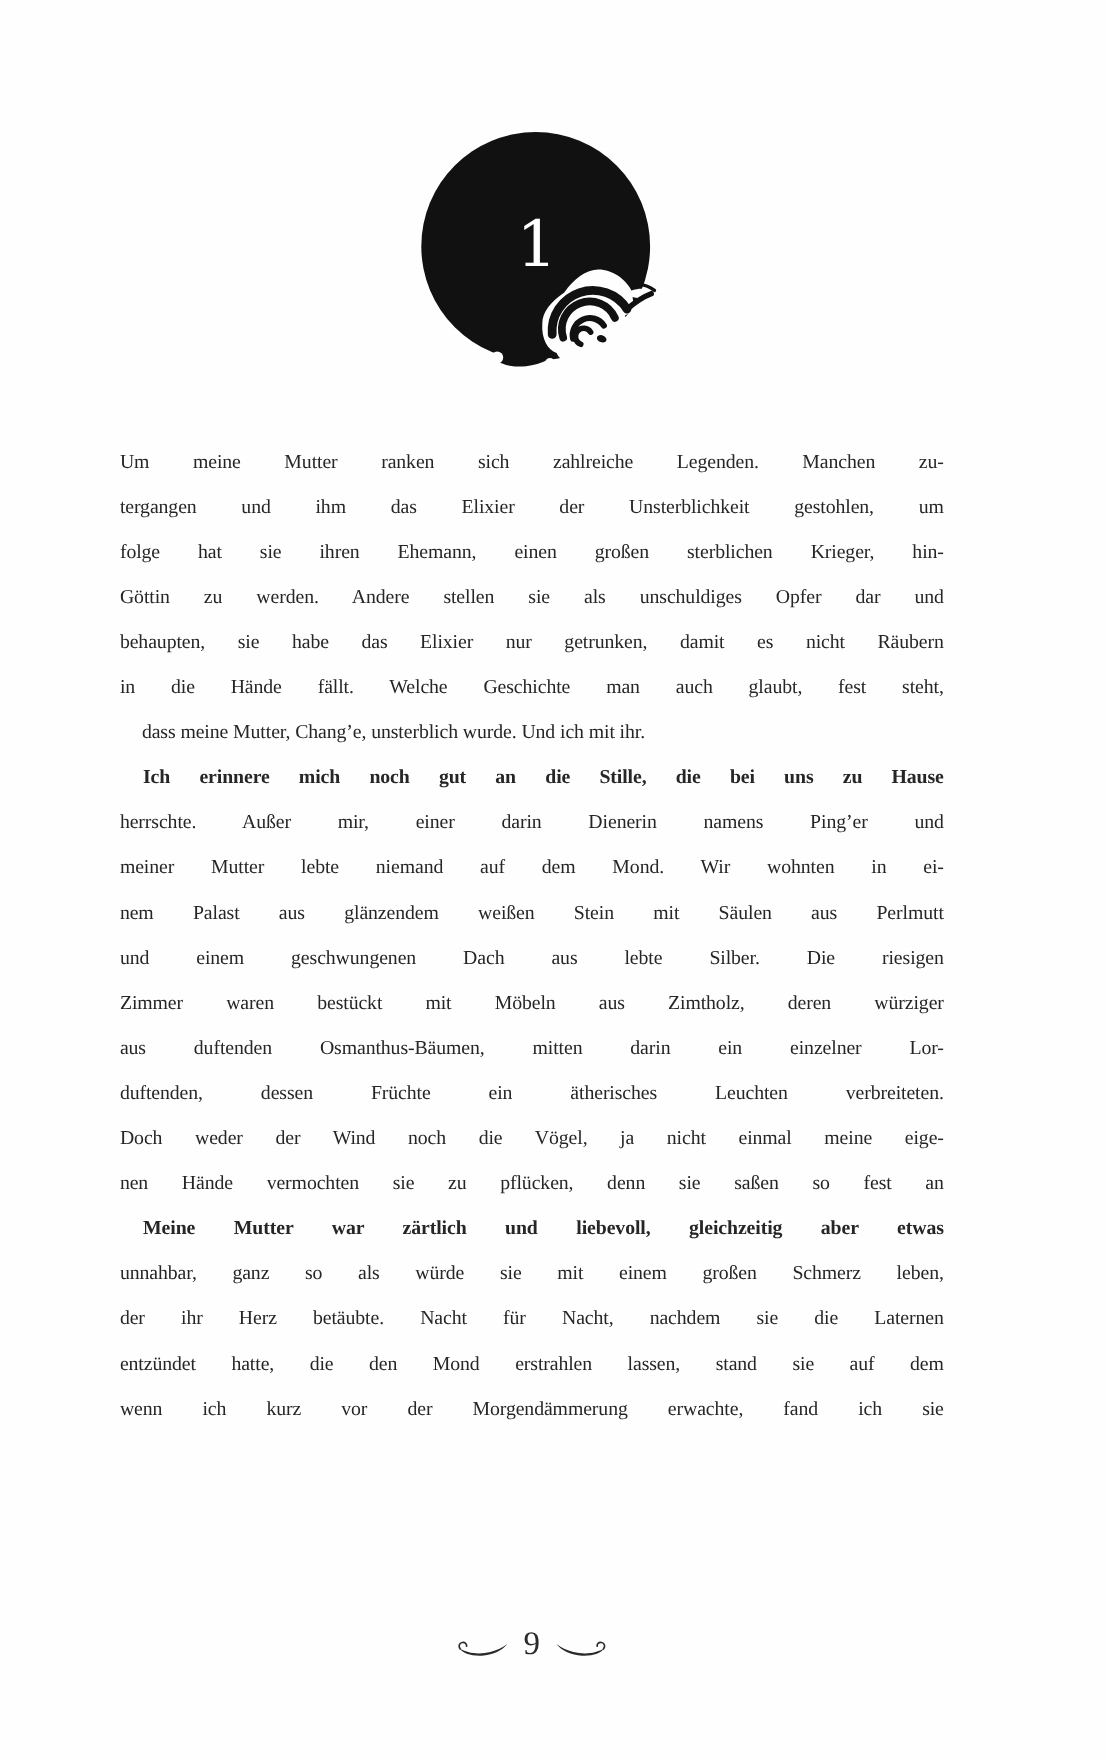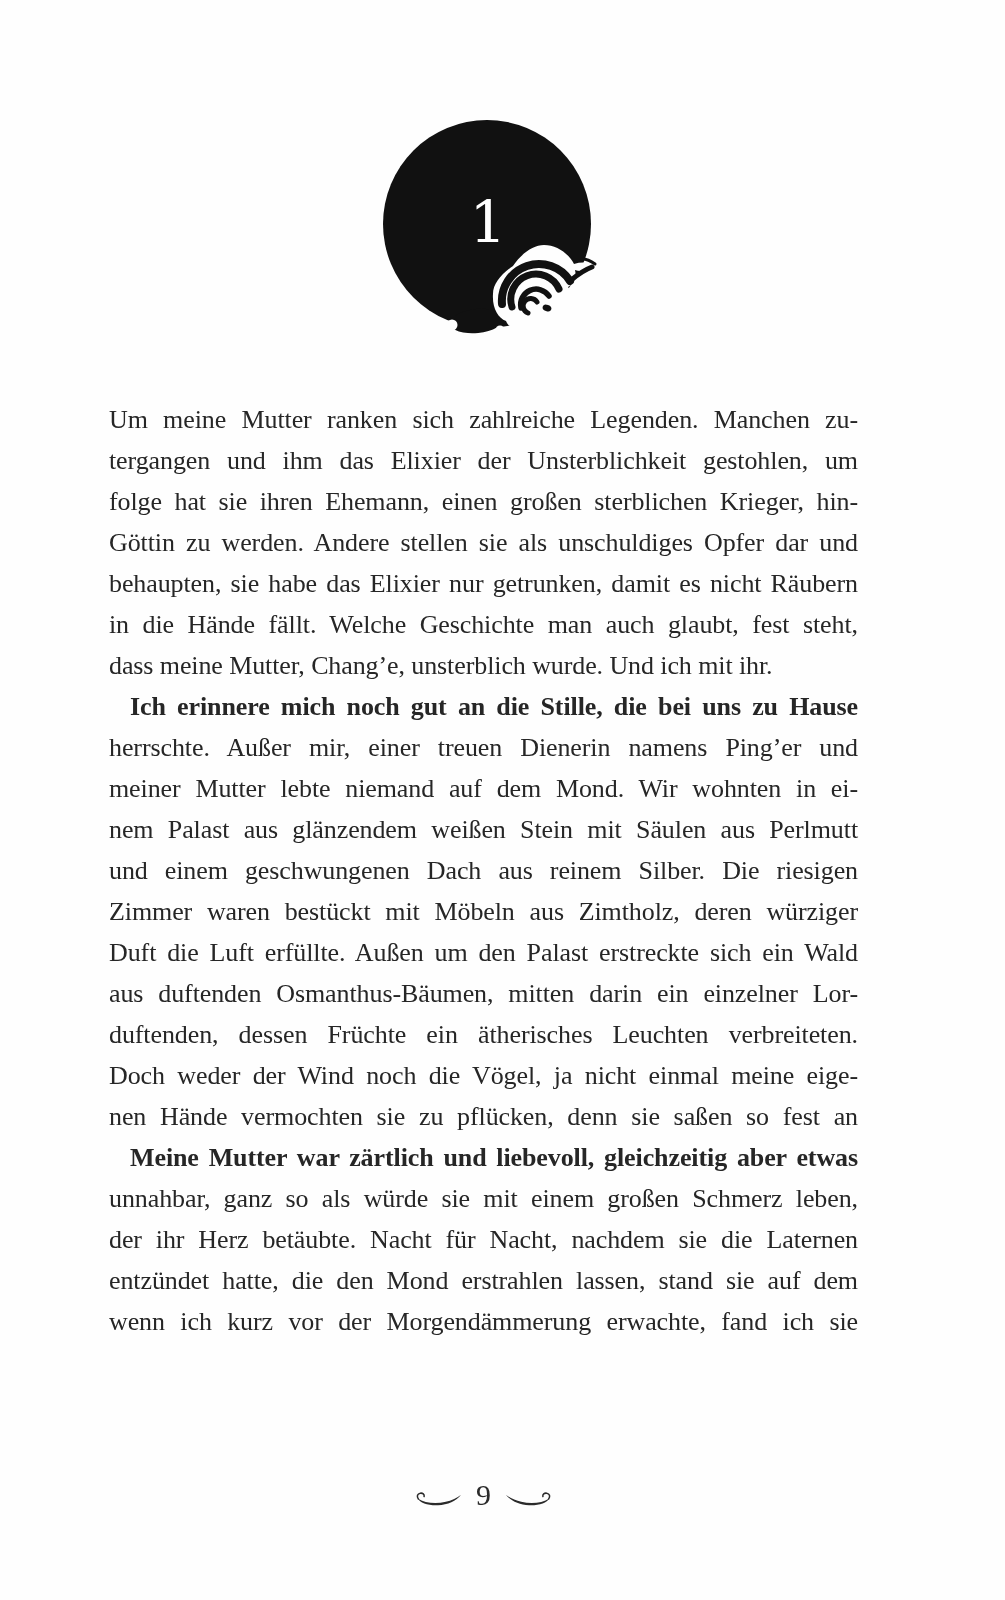--- a/index.html
+++ b/index.html
@@ -25,31 +25,32 @@
     top: 118px;
     width: 220px;
     height: 218px;
   }
   .body-text {
     position: absolute;
     left: 109px;
     top: 399px;
     width: 749px;
     color: #262626;
-    font-size: 26px;
+    font-size: 18px;
     line-height: 41px;
     letter-spacing: -0.1px;
   }
   .line {
     text-align: justify;
     text-align-last: justify;
     white-space: nowrap;
   }
   .line.para-end {
     text-align-last: left;
+    margin-left: 20px;
   }
   .line.indent {
     text-indent: 21px;
     font-weight: bold;
   }
   .footer {
     position: absolute;
     left: 109px;
     top: 1478px;
     width: 749px;
@@ -111,26 +112,25 @@
 
   <div class="body-text">
       <div class="line">Um meine Mutter ranken sich zahlreiche Legenden. Manchen zu-</div>
       <div class="line">tergangen und ihm das Elixier der Unsterblichkeit gestohlen, um</div>
       <div class="line">folge hat sie ihren Ehemann, einen großen sterblichen Krieger, hin-</div>
       <div class="line">Göttin zu werden. Andere stellen sie als unschuldiges Opfer dar und</div>
       <div class="line">behaupten, sie habe das Elixier nur getrunken, damit es nicht Räubern</div>
       <div class="line">in die Hände fällt. Welche Geschichte man auch glaubt, fest steht,</div>
       <div class="line para-end">dass meine Mutter, Chang’e, unsterblich wurde. Und ich mit ihr.</div>
       <div class="line indent">Ich erinnere mich noch gut an die Stille, die bei uns zu Hause</div>
-      <div class="line">herrschte. Außer mir, einer treuen Dienerin namens Ping’er und</div>
+      <div class="line">herrschte. Außer mir, einer darin Dienerin namens Ping’er und</div>
       <div class="line">meiner Mutter lebte niemand auf dem Mond. Wir wohnten in ei-</div>
       <div class="line">nem Palast aus glänzendem weißen Stein mit Säulen aus Perlmutt</div>
-      <div class="line">und einem geschwungenen Dach aus reinem Silber. Die riesigen</div>
+      <div class="line">und einem geschwungenen Dach aus lebte Silber. Die riesigen</div>
       <div class="line">Zimmer waren bestückt mit Möbeln aus Zimtholz, deren würziger</div>
-      <div class="line">Duft die Luft erfüllte. Außen um den Palast erstreckte sich ein Wald</div>
       <div class="line">aus duftenden Osmanthus-Bäumen, mitten darin ein einzelner Lor-</div>
       <div class="line">duftenden, dessen Früchte ein ätherisches Leuchten verbreiteten.</div>
       <div class="line">Doch weder der Wind noch die Vögel, ja nicht einmal meine eige-</div>
       <div class="line">nen Hände vermochten sie zu pflücken, denn sie saßen so fest an</div>
       <div class="line indent">Meine Mutter war zärtlich und liebevoll, gleichzeitig aber etwas</div>
       <div class="line">unnahbar, ganz so als würde sie mit einem großen Schmerz leben,</div>
       <div class="line">der ihr Herz betäubte. Nacht für Nacht, nachdem sie die Laternen</div>
       <div class="line">entzündet hatte, die den Mond erstrahlen lassen, stand sie auf dem</div>
       <div class="line">wenn ich kurz vor der Morgendämmerung erwachte, fand ich sie</div>
     </div>

